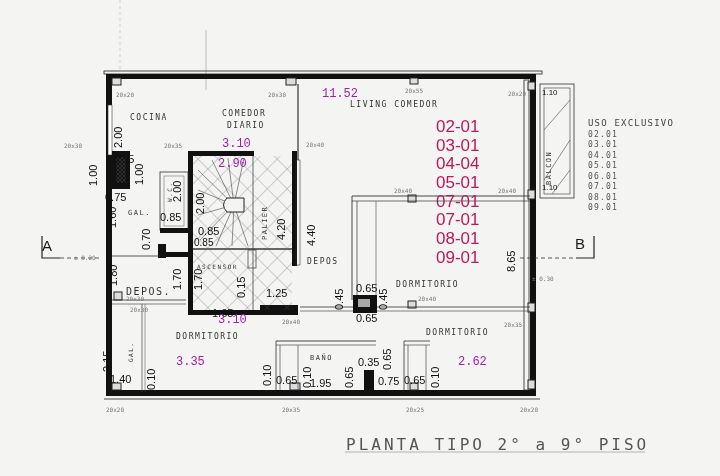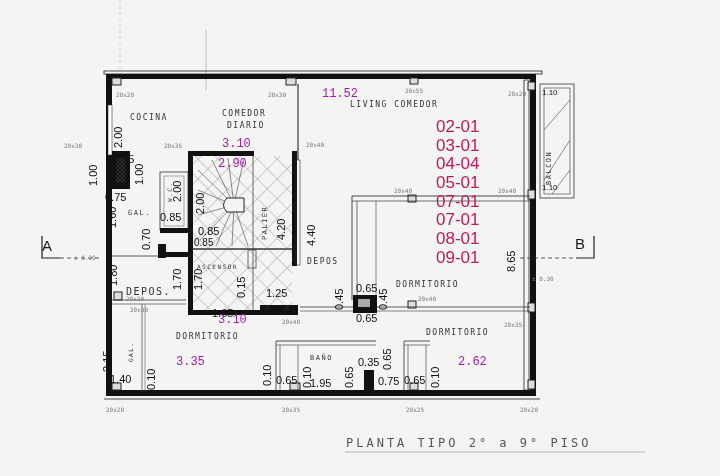--- a/index.html
+++ b/index.html
@@ -6,21 +6,21 @@
   body{width:720px;height:476px;background:#f4f4f2;overflow:hidden;position:relative;font-family:"DejaVu Sans Mono",monospace;color:#1a1a1a;}
   #plan{position:absolute;left:0;top:0;width:720px;height:476px;}
   .lbl{position:absolute;white-space:nowrap;line-height:1;}
   .room{font-size:8px;letter-spacing:1.5px;color:#333;}
   .dim{font-family:Liberation Mono, monospace;font-size:12px;color:#a21caf;}
   .dimsm{font-family:"Liberation Sans",sans-serif;font-size:11px;color:#111;}
   .col{font-size:6px;color:#777;}
   .vert{transform-origin:left top;transform:rotate(-90deg);}
   .unit{font-family:"Liberation Sans",sans-serif;font-size:17px;color:#be185d;line-height:1.1;}
   .uso{font-size:8px;letter-spacing:1.2px;color:#555;line-height:10.5px;}
-  .title{font-size:12px;letter-spacing:3px;color:#555;}
+  .title{font-size:16px;letter-spacing:3px;color:#555;}
 </style>
 </head>
 <body>
 
 <div id="plan">
   <svg width="720" height="476" viewBox="0 0 720 476" style="position:absolute;left:0;top:0">
     <defs>
       <pattern id="hatch" width="14" height="14" patternUnits="userSpaceOnUse" patternTransform="rotate(45)">
         <line x1="0" y1="0" x2="0" y2="14" stroke="#555" stroke-width="0.7"></line>
         <line x1="0" y1="0" x2="14" y2="0" stroke="#555" stroke-width="0.7"></line>
@@ -172,20 +172,31 @@
     <div class="unit">02-01</div>
     <div class="unit">03-01</div>
     <div class="unit">04-04</div>
     <div class="unit">05-01</div>
     <div class="unit">07-01</div>
     <div class="unit">07-01</div>
     <div class="unit">08-01</div>
     <div class="unit">09-01</div>
   </div>
 
+  <div class="lbl" style="left:588px;top:118px">
+    <div class="uso" style="font-size:9px;color:#444;margin-bottom:1px">USO EXCLUSIVO</div>
+    <div class="uso">02.01</div>
+    <div class="uso">03.01</div>
+    <div class="uso">04.01</div>
+    <div class="uso">05.01</div>
+    <div class="uso">06.01</div>
+    <div class="uso">07.01</div>
+    <div class="uso">08.01</div>
+    <div class="uso">09.01</div>
+  </div>
 
   <span class="lbl" style="left:42px;top:238px;font-family:'Liberation Sans',sans-serif;font-size:15px">A</span>
   <span class="lbl col" style="left:74px;top:255px">± 0.20</span>
   <span class="lbl" style="left:575px;top:236px;font-family:'Liberation Sans',sans-serif;font-size:15px">B</span>
   <span class="lbl col" style="left:532px;top:276px">± 0.30</span>
 
   <span class="lbl dim" style="left:322px;top:88px">11.52</span>
   <span class="lbl dim" style="left:222px;top:138px">3.10</span>
   <span class="lbl dim" style="left:218px;top:158px">2.90</span>
   <span class="lbl dimsm vert" style="left:113px;top:148px">2.00</span>

